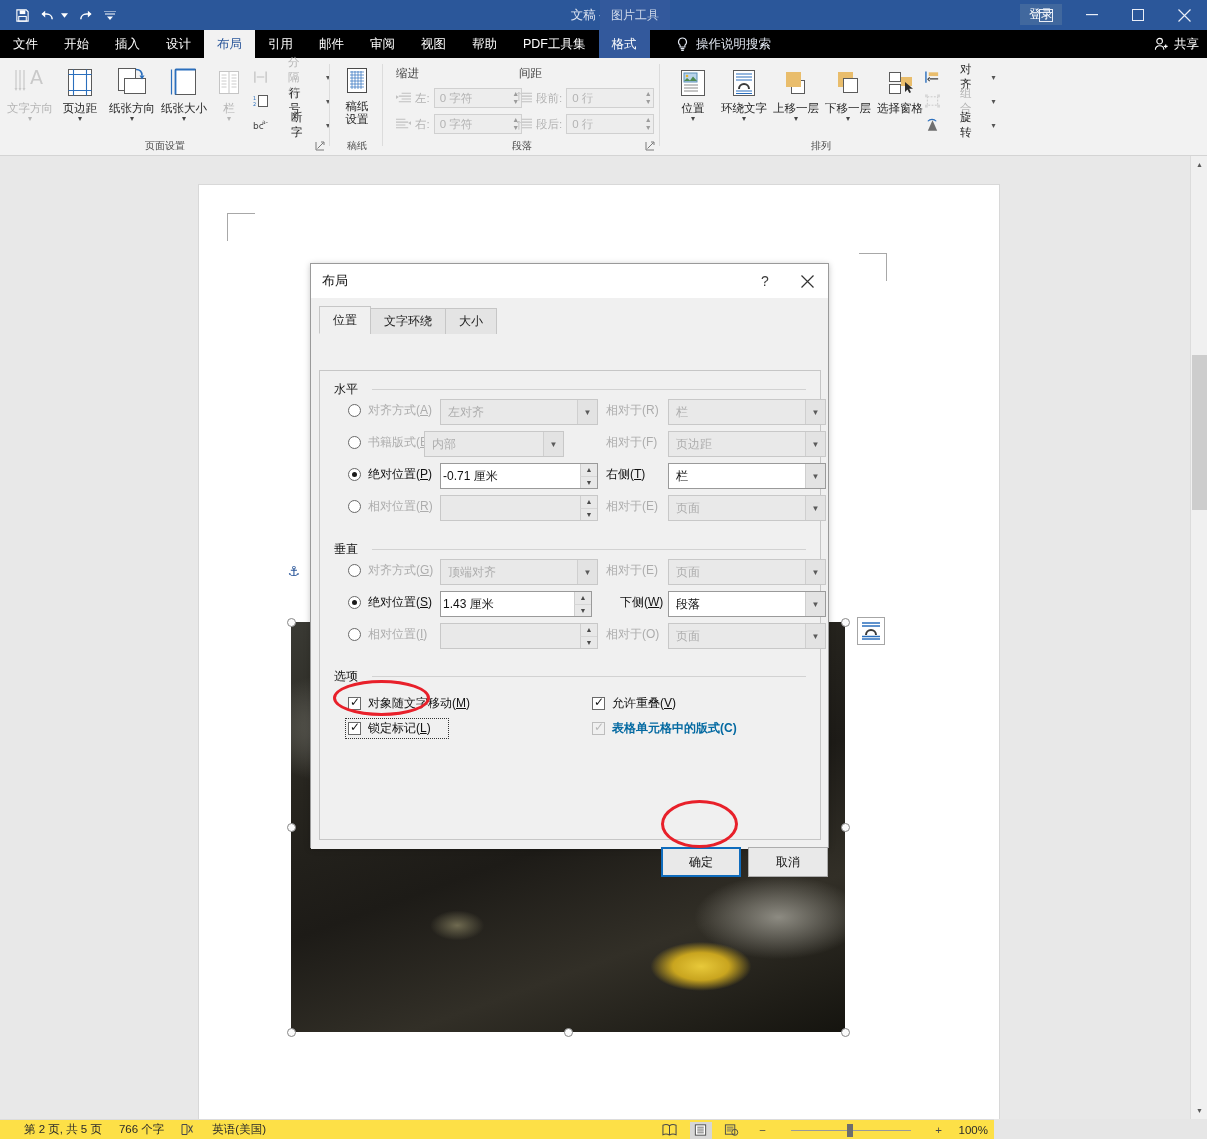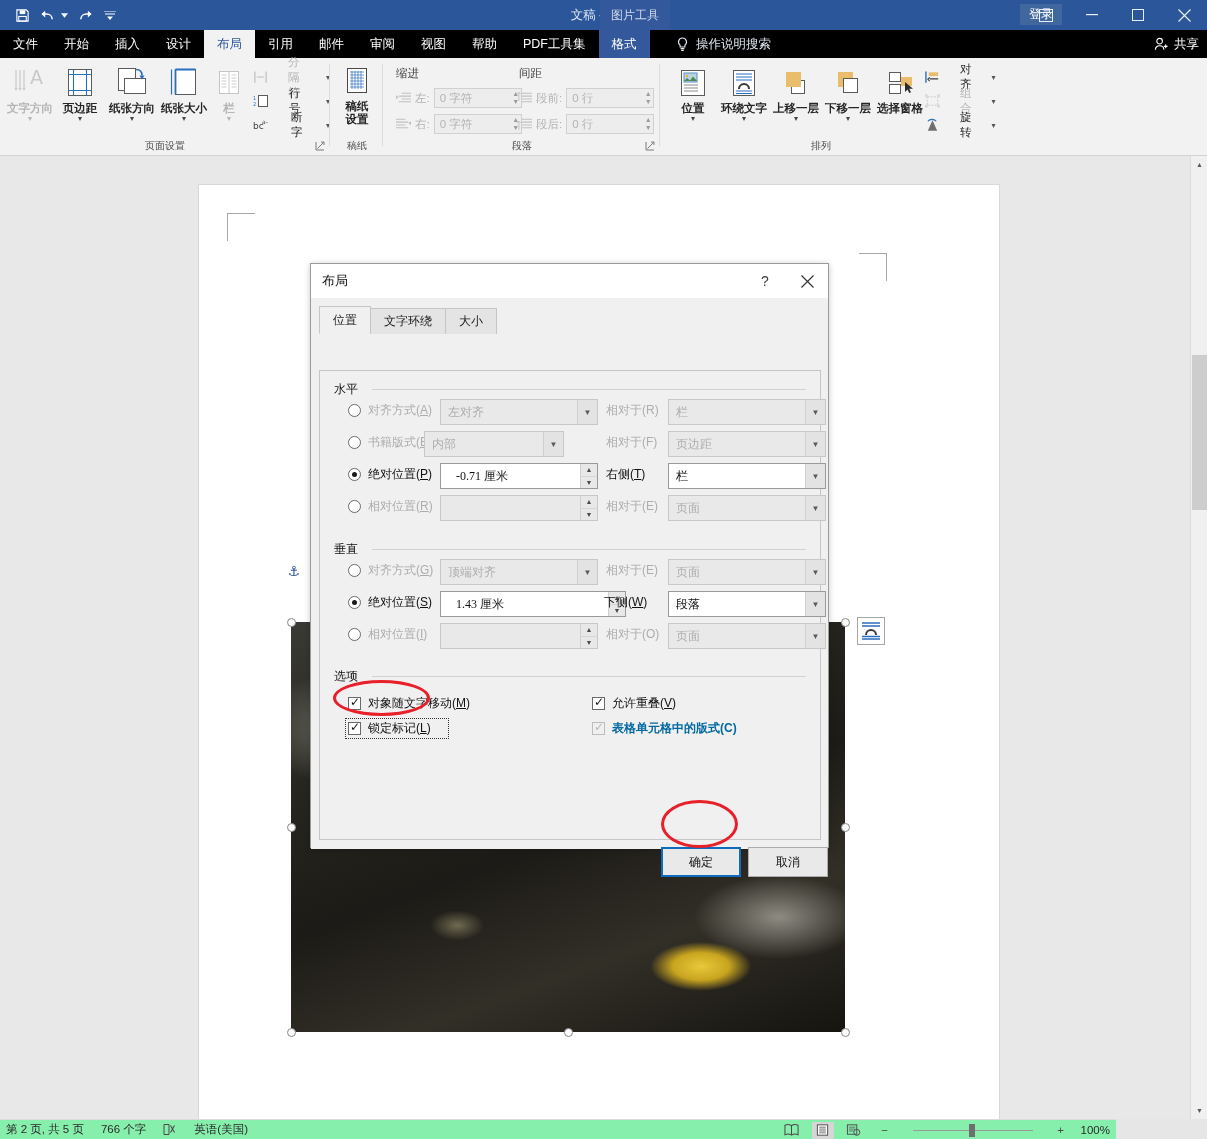--- a/index.html
+++ b/index.html
@@ -54,21 +54,21 @@
   .grp{ position:absolute; top:0; height:98px; }
   .grp-sep{ position:absolute; top:6px; width:1px; height:82px; background:#dcdcdc; }
   .grp-label{ position:absolute; bottom:3px; width:100%; text-align:center;
     font-size:10px; color:#4a4a4a; }
   .dlglaunch{ position:absolute; bottom:4px; right:4px; width:11px; height:11px;
     color:#7a7a7a; font-size:9px; line-height:11px; text-align:center; }
 
   .bigbtn{ position:absolute; top:4px; width:56px; height:74px;
     display:flex; flex-direction:column; align-items:center; }
   .bigbtn .ic{ height:38px; display:flex; align-items:flex-end; justify-content:center; }
-  .bigbtn .tx{ font-size:11.5px; color:#262626; text-align:right; line-height:12px; margin-top:2px;font-weight:bold; }
+  .bigbtn .tx{ font-size:11.5px; color:#262626; text-align:right; line-height:12px; margin-top:2px; }
   .bigbtn .car{ font-size:8px; color:#444; line-height:8px; margin-top:1px; }
   .bigbtn.dis .tx,.bigbtn.dis .car{ color:#b5b5b5; }
 
   .smbtn{ position:absolute; height:22px; display:flex; align-items:center;
     gap:20px; font-size:11.5px; color:#262626; }
   .smbtn.dis{ color:#b5b5b5; }
   .smbtn .car{ font-size:8px; color:#555; }
 
   .fieldrow{ position:absolute; height:20px; display:flex; align-items:center; gap:4px; }
   .fieldlbl{ font-size:11.5px; color:#b3b3b3; }
@@ -111,23 +111,23 @@
   
   #vscroll{ position:absolute; left:1190px; top:156px; width:17px; height:963px;
     background:#f0f0f0; border-left:1px solid #dcdcdc; }
   .vsb-btn{ position:absolute; left:0; width:17px; height:17px; background:#f0f0f0;
     display:flex; align-items:center; justify-content:center; font-size:7px; color:#5a5a5a; }
   #vsb-thumb{ position:absolute; left:1px; top:199px; width:15px; height:155px;
     background:#cdcdcd; }
 
   
   #statusbar{
-    position:absolute; left:0; top:1119px; width:1116px; height:20px;
-    background:#86efac; border-top:1px solid #dcdcdc;
-    display:flex; align-items:center; font-size:11.5px; color:#2b2b2b;
+    position:absolute; left:0; top:1119px; width:994px; height:20px;
+    background:#fde047; border-top:1px solid #dcdcdc;
+    display:flex; align-items:center; font-size:11.5px; color:#2b2b2b;padding-left:18px;
   }
   .sb-l{ display:flex; align-items:center; gap:17px; padding-left:6px; }
   .sb-r{ position:absolute; right:6px; top:0; height:20px;
     display:flex; align-items:center; gap:9px; }
   .viewbtn{ width:22px; height:17px; display:flex; align-items:center;
     justify-content:center; color:#4a4a4a; }
   .viewbtn.active{ background:#d6d6d6; }
   .zoomslider{ width:136px; height:17px; position:relative; display:flex; align-items:center; }
   .zs-track{ position:absolute; left:8px; right:8px; height:1px; background:#9a9a9a; }
   .zs-thumb{ position:absolute; left:64px; width:6px; height:13px; background:#6e6e6e; }
@@ -171,21 +171,21 @@
   .combo .val{ padding-left:7px; font-size:12px; color:#adadad; }
   .combo.act .val{ color:#111; }
   .combo .drop{ position:absolute; right:0; top:0; width:20px; height:24px;
     background:#e3e3e3; border-left:1px solid #cfcfcf;
     display:flex; align-items:center; justify-content:center; font-size:8px; color:#5a5a5a; }
   .combo.act .drop{ background:#e3e3e3; }
 
   .numbox{ position:absolute; height:26px; background:#e9e9e9; border:1px solid #c8c8c8;
     display:flex; align-items:center; }
   .numbox.act{ background:#fff; border:1px solid #9a9a9a; }
-  .numbox .val{ padding-left:15px; font-size:12px; color:#111;font-family:Liberation Serif, serif; }
+  .numbox .val{ padding-left:2px; font-size:12px; color:#111; }
   .numbox .sp{ position:absolute; right:0; top:0; width:17px; height:24px;
     display:flex; flex-direction:column; }
   .numbox .sp div{ flex:1; background:#e8e8e8; border-left:1px solid #cfcfcf;
     display:flex; align-items:center; justify-content:center; font-size:7px; color:#4a4a4a; }
   .numbox .sp div:first-child{ border-bottom:1px solid #d6d6d6; }
 
   .cbx{ position:absolute; width:13px; height:13px; background:#fff;
     border:1px solid #6a6a6a; }
   .cbx.dis{ background:#f0f0f0; border-color:#bdbdbd; }
   .cbx.on::after{ content:"\2713"; position:absolute; left:1px; top:-3px;
@@ -717,28 +717,28 @@
         <span class="drop">▼</span>
       </div>
       <div class="rlbl dis" style="left:286px; top:191px">相对于(E)</div>
       <div class="combo" style="left:348px; top:188px; width:158px">
         <span class="val">页面</span>
         <span class="drop">▼</span>
       </div>
 
       <div class="radio on" style="left:28px; top:225px"></div>
       <div class="rlbl" style="left:48px; top:223px">绝对位置(<span class="ulr">S</span>)</div>
-      <div class="numbox act" style="left:120px; top:220px; width:186px">
+      <div class="numbox act" style="left:120px; top:220px; width:152px">
         <span class="val">1.43 厘米</span>
         <span class="sp">
             <div>▲</div>
             <div>▼</div>
           </span>
       </div>
-      <div class="rlbl" style="left:284px; top:223px">下侧(<span class="ulr">W</span>)</div>
+      <div class="rlbl" style="left:300px; top:223px">下侧(<span class="ulr">W</span>)</div>
       <div class="combo act" style="left:348px; top:220px; width:158px">
         <span class="val">段落</span>
         <span class="drop">▼</span>
       </div>
 
       <div class="radio" style="left:28px; top:257px"></div>
       <div class="rlbl dis" style="left:48px; top:255px">相对位置(<span class="ulr">I</span>)</div>
       <div class="numbox" style="left:120px; top:252px; width:158px">
         <span class="val"></span>
         <span class="sp">

